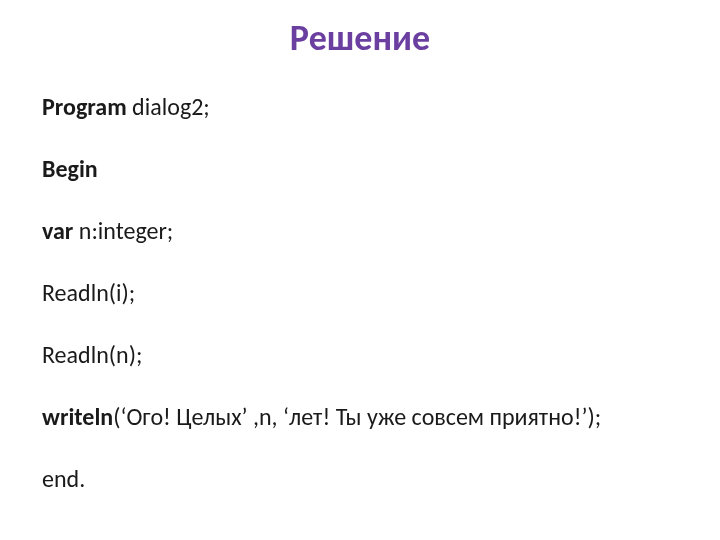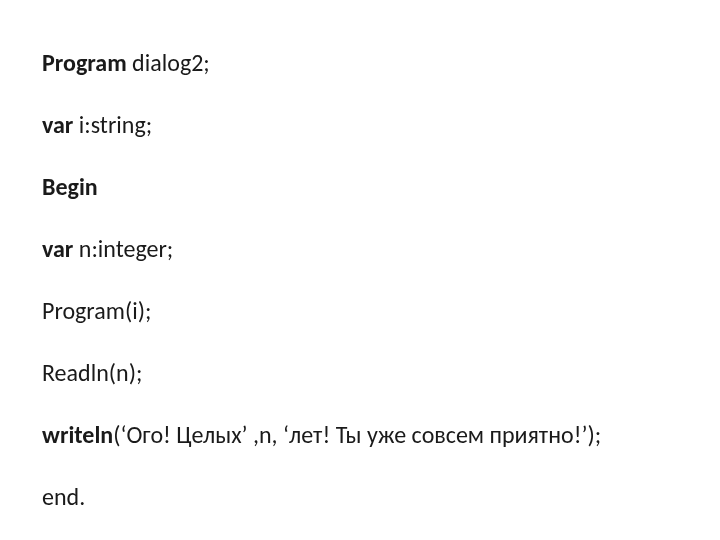--- a/index.html
+++ b/index.html
@@ -27,23 +27,23 @@
       line-height: 1.25;
       color: #1a1a1a;
     }
     .b { font-weight: 700; }
     .row { display: block; margin-top: 32px; }
   </style>
 </head>
 <body>
 
 <div class="slide">
+  <div class="title">Решение</div>
   <div class="code">
     <span class="row"><span class="b">Program</span><span> dialog2;</span></span>
-    <span class="row"><span class="b">var</span><span> i:string;</span></span>
     <span class="row"><span class="b">Begin</span></span>
     <span class="row"><span class="b">var</span><span> n:integer;</span></span>
-    <span class="row">Program(i);</span>
+    <span class="row">Readln(i);</span>
     <span class="row">Readln(n);</span>
     <span class="row"><span class="b">writeln</span><span>(‘Ого! Целых’ ,n, ‘лет! Ты уже совсем приятно!’);</span></span>
     <span class="row">end.</span>
   </div>
 </div>
 
 </body></html>

